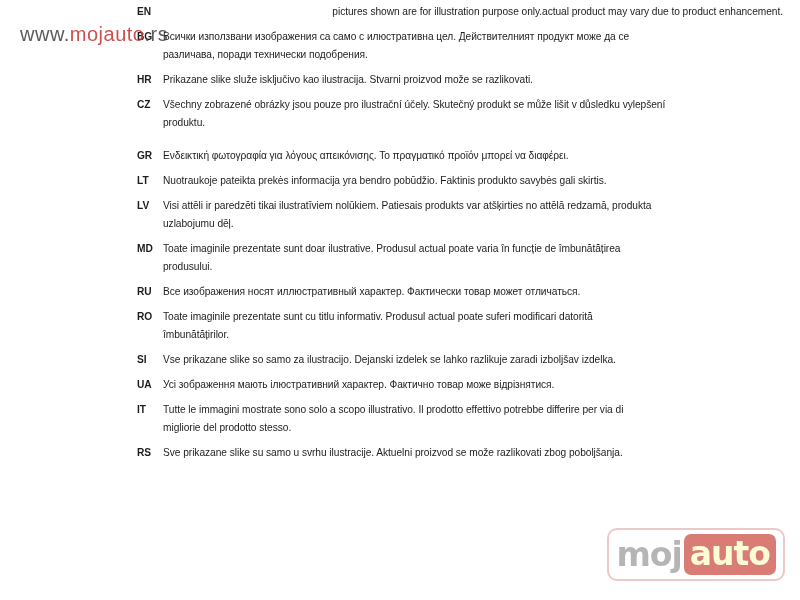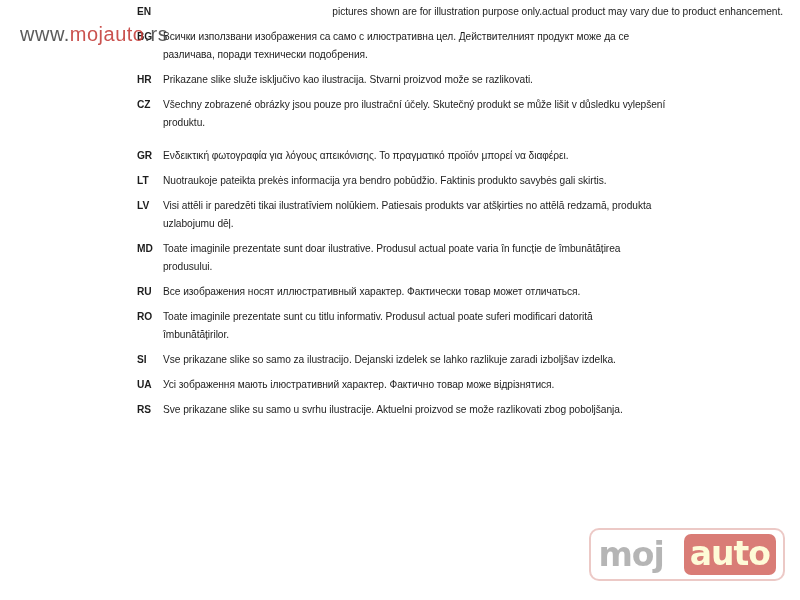--- a/index.html
+++ b/index.html
@@ -55,21 +55,21 @@
   
   .logo {
     position: absolute;
     right: 15px;
     bottom: 19px;
     border: 2px solid rgba(197, 90, 82, 0.5);
     border-radius: 10px;
     padding: 4px 7px;
     display: flex;
     align-items: center;
-    gap: 20px;
+    gap: 2px;
     opacity: 0.65;
     background: rgba(255, 255, 255, 0.55);
   }
   .logo-moj {
     font-family: "DejaVu Sans", sans-serif;
     font-weight: bold;
     font-size: 33px;
     line-height: 1;
     letter-spacing: -1px;
     color: #8f8f8f;
@@ -154,20 +154,25 @@
     <span class="code">SI</span>
     <span class="text">Vse prikazane slike so samo za ilustracijo. Dejanski izdelek se lahko razlikuje zaradi izboljšav izdelka.</span>
   </div>
 
   <div class="row">
     <span class="code">UA</span>
     <span class="text">Усі зображення мають ілюстративний характер. Фактично товар може відрізнятися.</span>
   </div>
 
 
+  <div class="row">
+    <span class="code">IT</span>
+    <span class="text">Tutte le immagini mostrate sono solo a scopo illustrativo. Il prodotto effettivo potrebbe differire per via di
+migliorie del prodotto stesso.</span>
+  </div>
 
   <div class="row">
     <span class="code">RS</span>
     <span class="text">Sve prikazane slike su samo u svrhu ilustracije. Aktuelni proizvod se može razlikovati zbog poboljšanja.</span>
   </div>
 
 </div>
 
 <div class="wm-top">
   <span class="wm-gray">www.</span><span class="wm-red">mojauto</span><span class="wm-gray">.rs</span>

